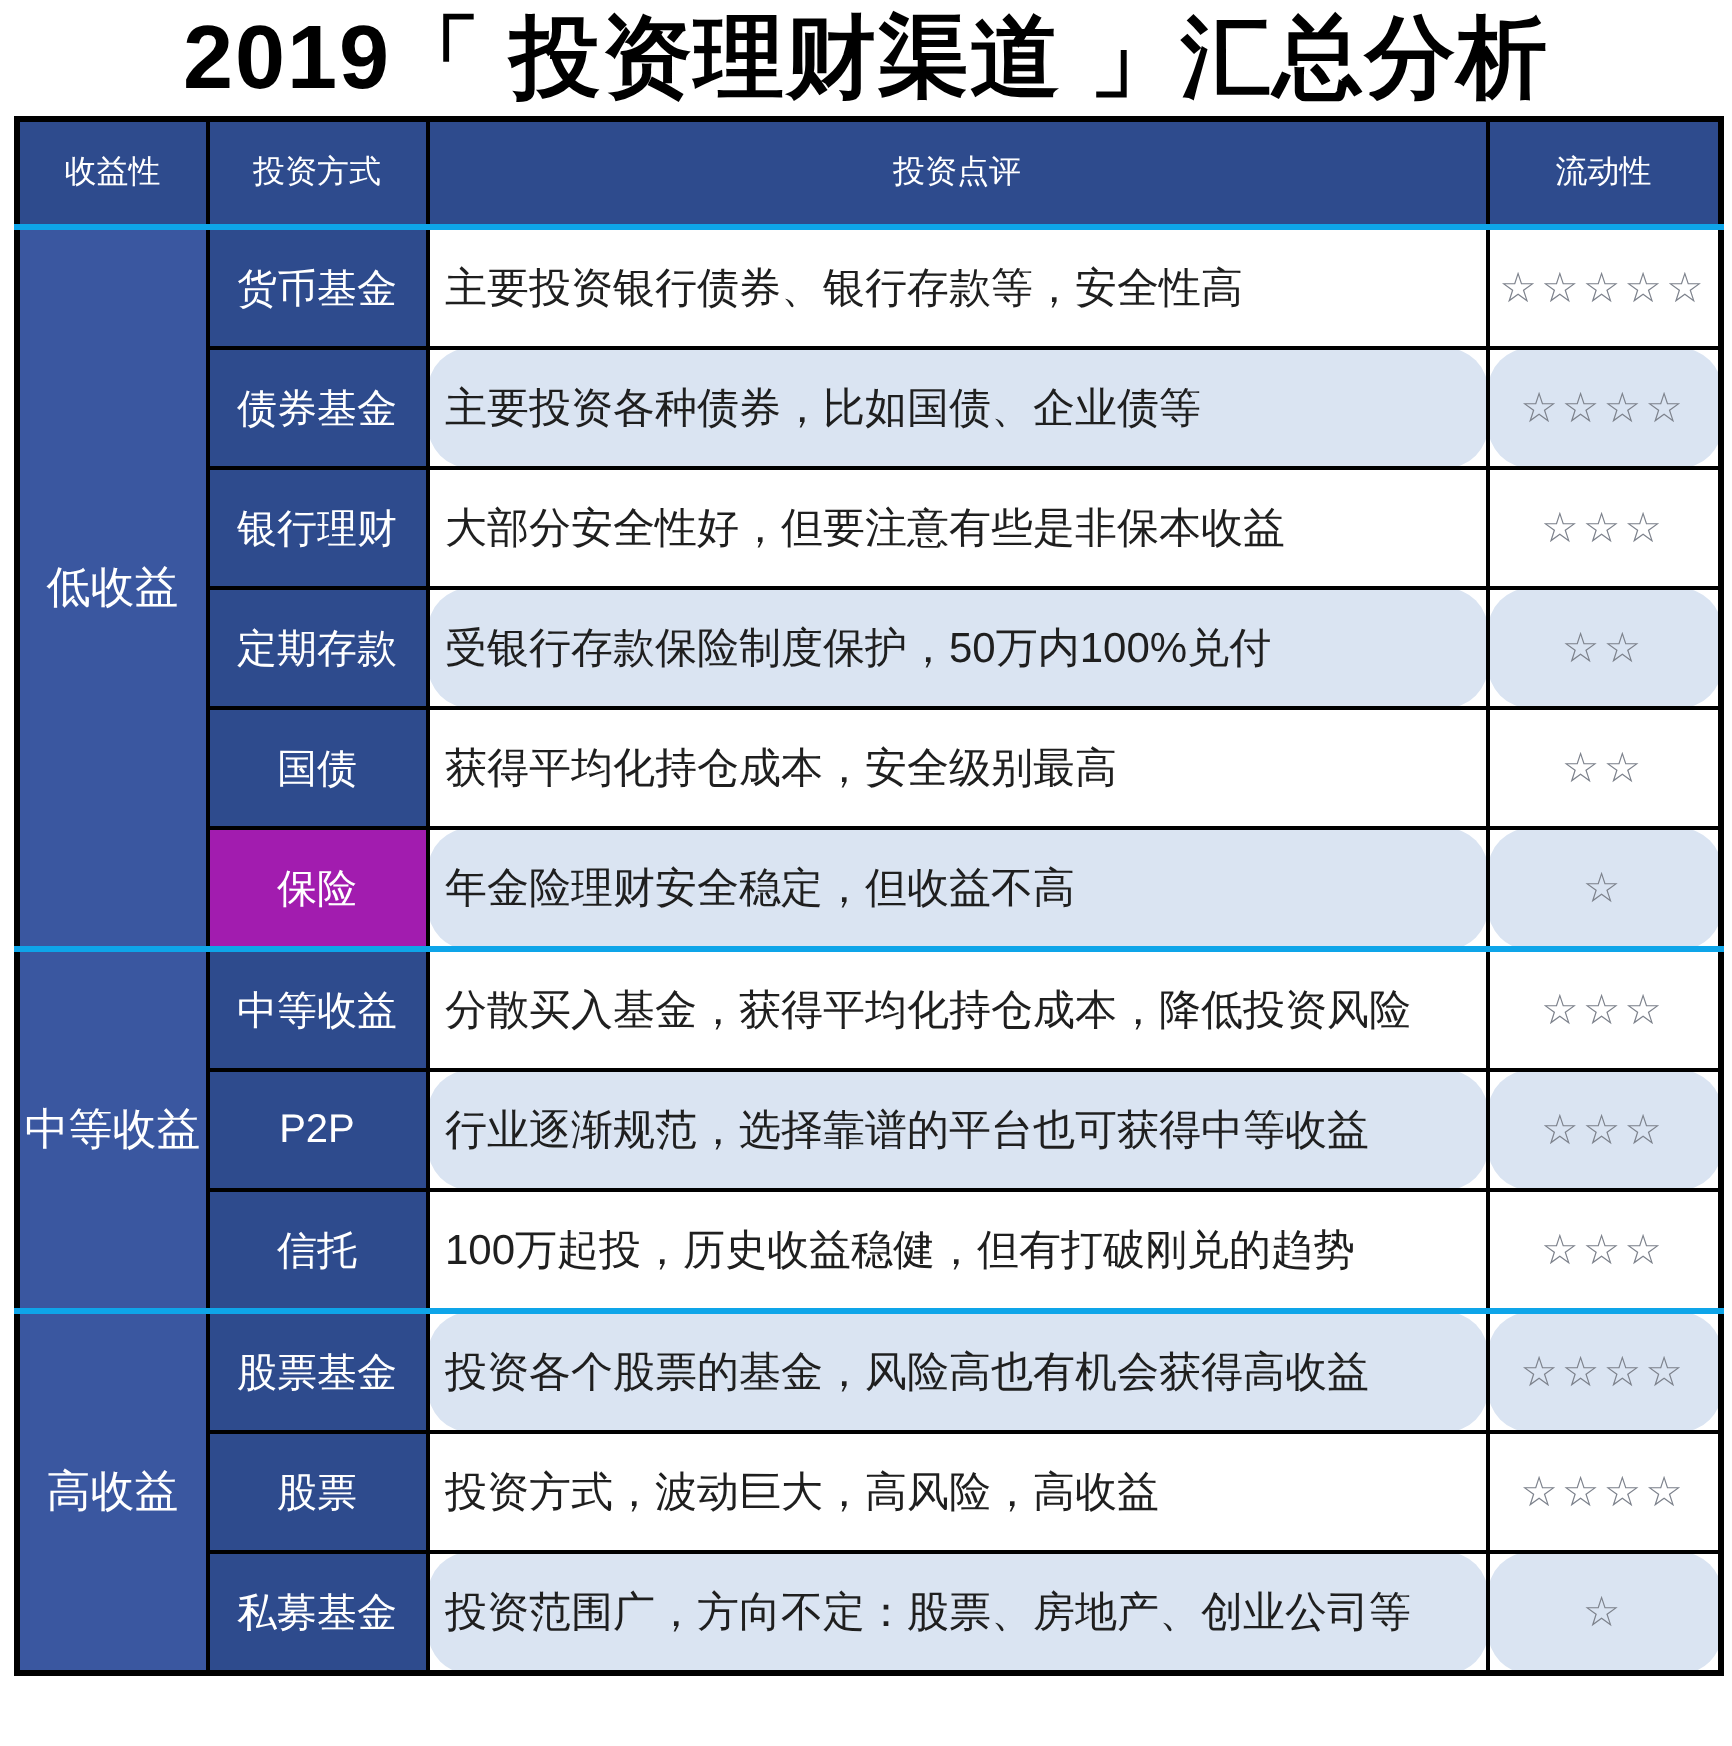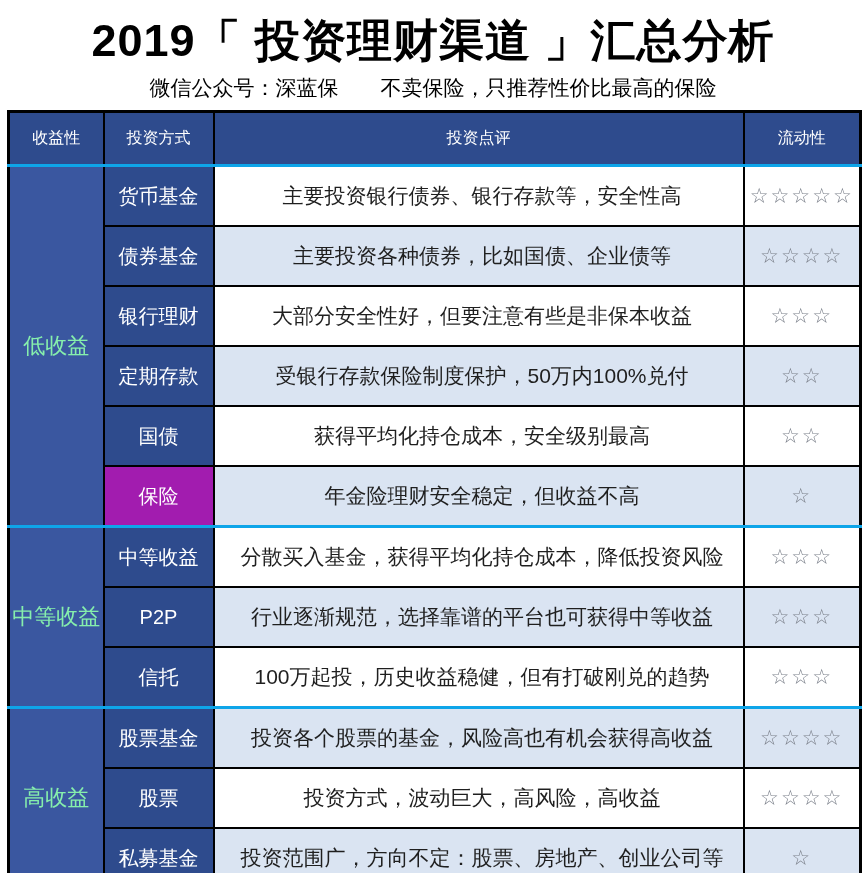--- a/index.html
+++ b/index.html
@@ -16,21 +16,20 @@
     height: 873px;
     overflow: hidden;
   }
   .title {
     text-align: center;
     font-size: 45px;
     font-weight: bold;
     color: #000000;
     letter-spacing: 1px;
     margin: 0;
-    padding-top: 12px;
     line-height: 58px;
   }
   .subtitle {
     text-align: center;
     font-size: 21px;
     color: #000000;
     margin: 0;
     padding: 4px 0 8px 0;
     white-space: pre;
   }
@@ -53,59 +52,58 @@
     font-weight: normal;
     height: 49px;
     text-align: center;
   }
   col.c-profit  { width: 95px; }
   col.c-method  { width: 110px; }
   col.c-comment { width: 530px; }
   col.c-liquid  { width: 117px; }
   td.group {
     background: #3A57A0;
-    color: #86efac;
+    color: #ffffff;
     font-size: 22px;
     text-align: center;
     vertical-align: middle;
   }
   td.method {
     background: #2E4B8D;
     color: #ffffff;
     font-size: 20px;
     text-align: center;
     vertical-align: middle;
     height: 56px;
   }
   td.method.orange { background: #a21caf; }
   td.comment {
     background: #ffffff;
     color: #1f1f1f;
     font-size: 21px;
-    text-align: center;
+    text-align: left;
     vertical-align: middle;
     padding-left: 8px;
   }
   td.stars {
     background: #ffffff;
     color: #7d828c;
     font-size: 21px;
     letter-spacing: 2px;
     text-align: center;
     vertical-align: middle;
   }
-  tr.alt td.comment, tr.alt td.stars { background: #DAE4F2; }
+  tr.alt td.comment, tr.alt td.stars { background: #DAE4F2; border-radius: 21px; }
 </style>
 </head>
 <body>
 
 <div class="page">
 
   <h1 class="title">2019「 投资理财渠道 」汇总分析</h1>
-  <div class="subtitle">微信公众号：深蓝保　　不卖保险，只推荐性价比最高的保险</div>
 
   <table class="invest">
     <colgroup>
       <col class="c-profit">
         <col class="c-method">
         <col class="c-comment">
         <col class="c-liquid">
     </colgroup>
     <thead>
       <tr>

